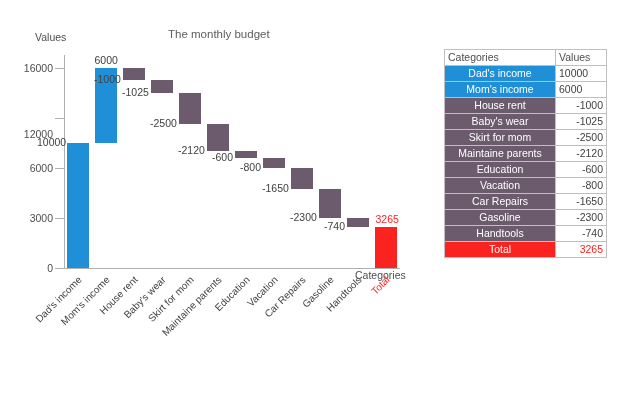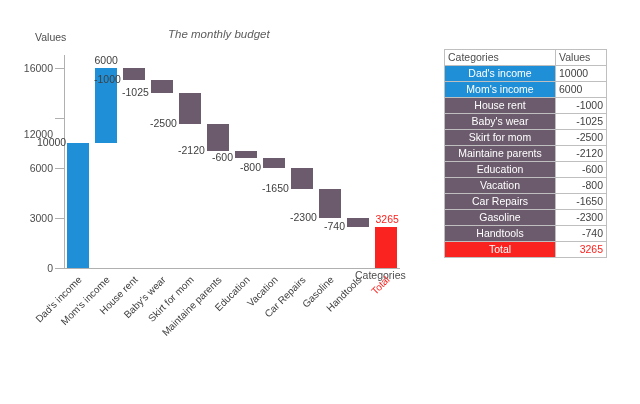--- a/index.html
+++ b/index.html
@@ -7,21 +7,21 @@
     width:640px;height:404px;background:#ffffff;
     font-family:"Liberation Sans","DejaVu Sans",sans-serif;
     overflow:hidden;position:relative;
   }
   #root{position:absolute;left:0;top:0;width:640px;height:404px;}
 
   
   .chart-area{position:absolute;left:0;top:0;width:430px;height:404px;}
   .chart-title{
     position:absolute;left:168px;top:28px;
-    font-size:11.5px;color:#5c5c5c;white-space:nowrap;font-style:italic;
+    font-size:11.5px;color:#5c5c5c;white-space:nowrap;
   }
   .axis-label-y{
     position:absolute;left:35px;top:31px;
     font-size:10.5px;color:#4d4d4d;white-space:nowrap;
   }
   .axis-label-x{
     position:absolute;left:355px;top:269px;
     font-size:10.5px;color:#4d4d4d;white-space:nowrap;
   }
   

